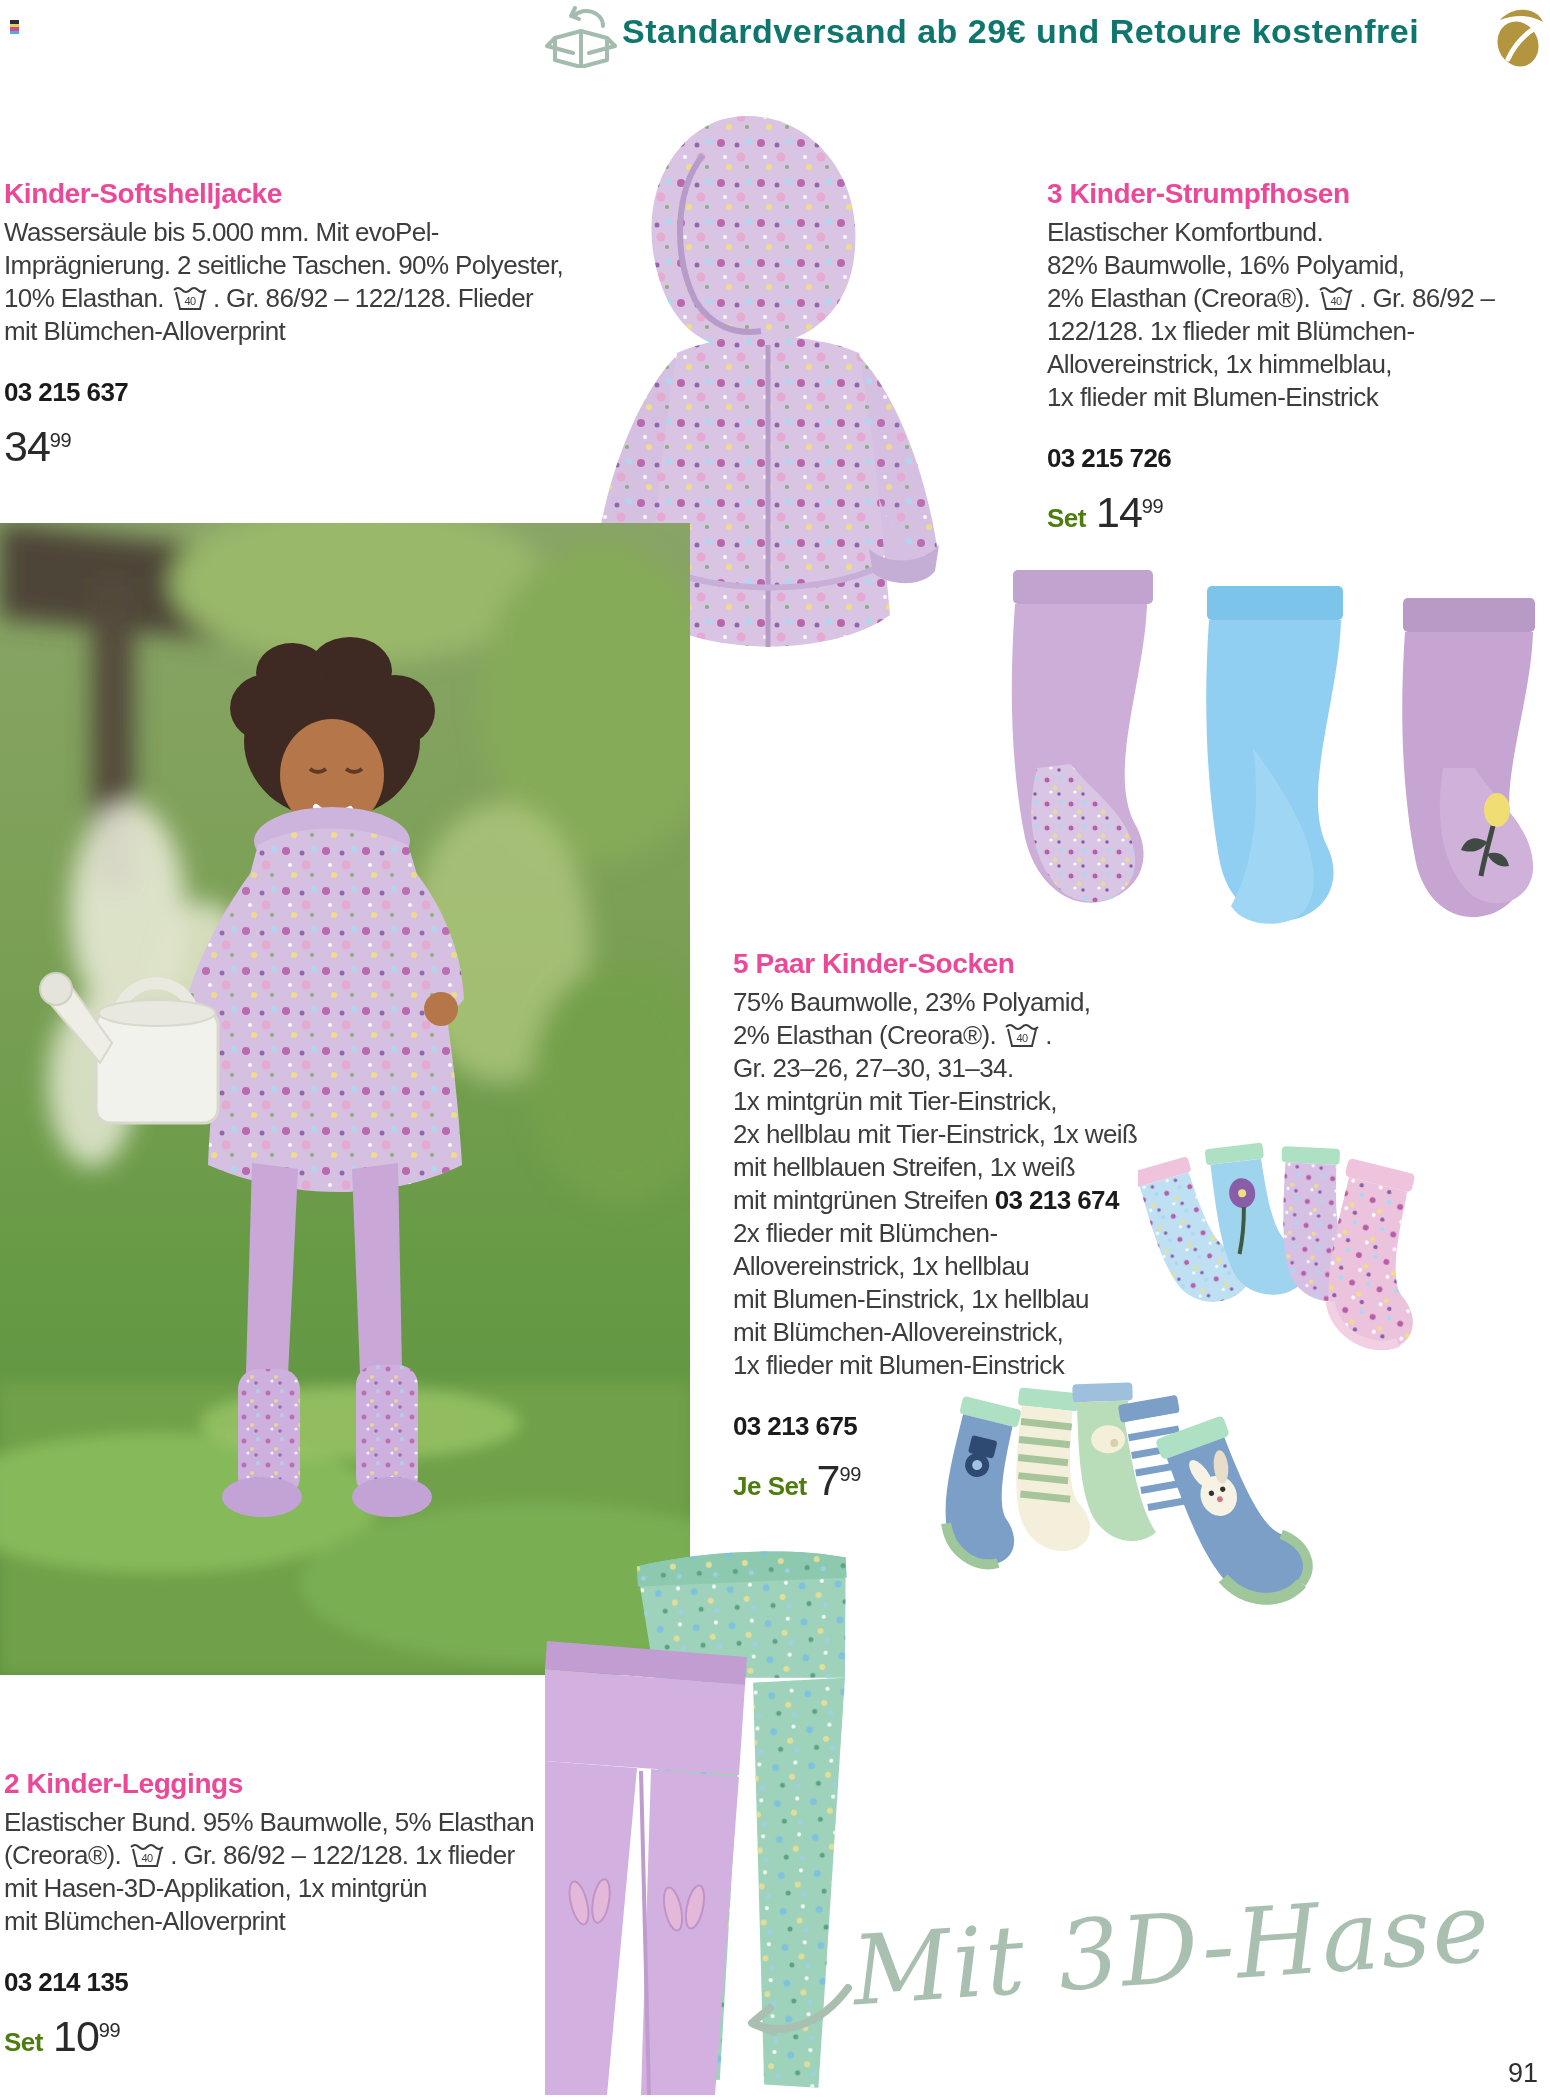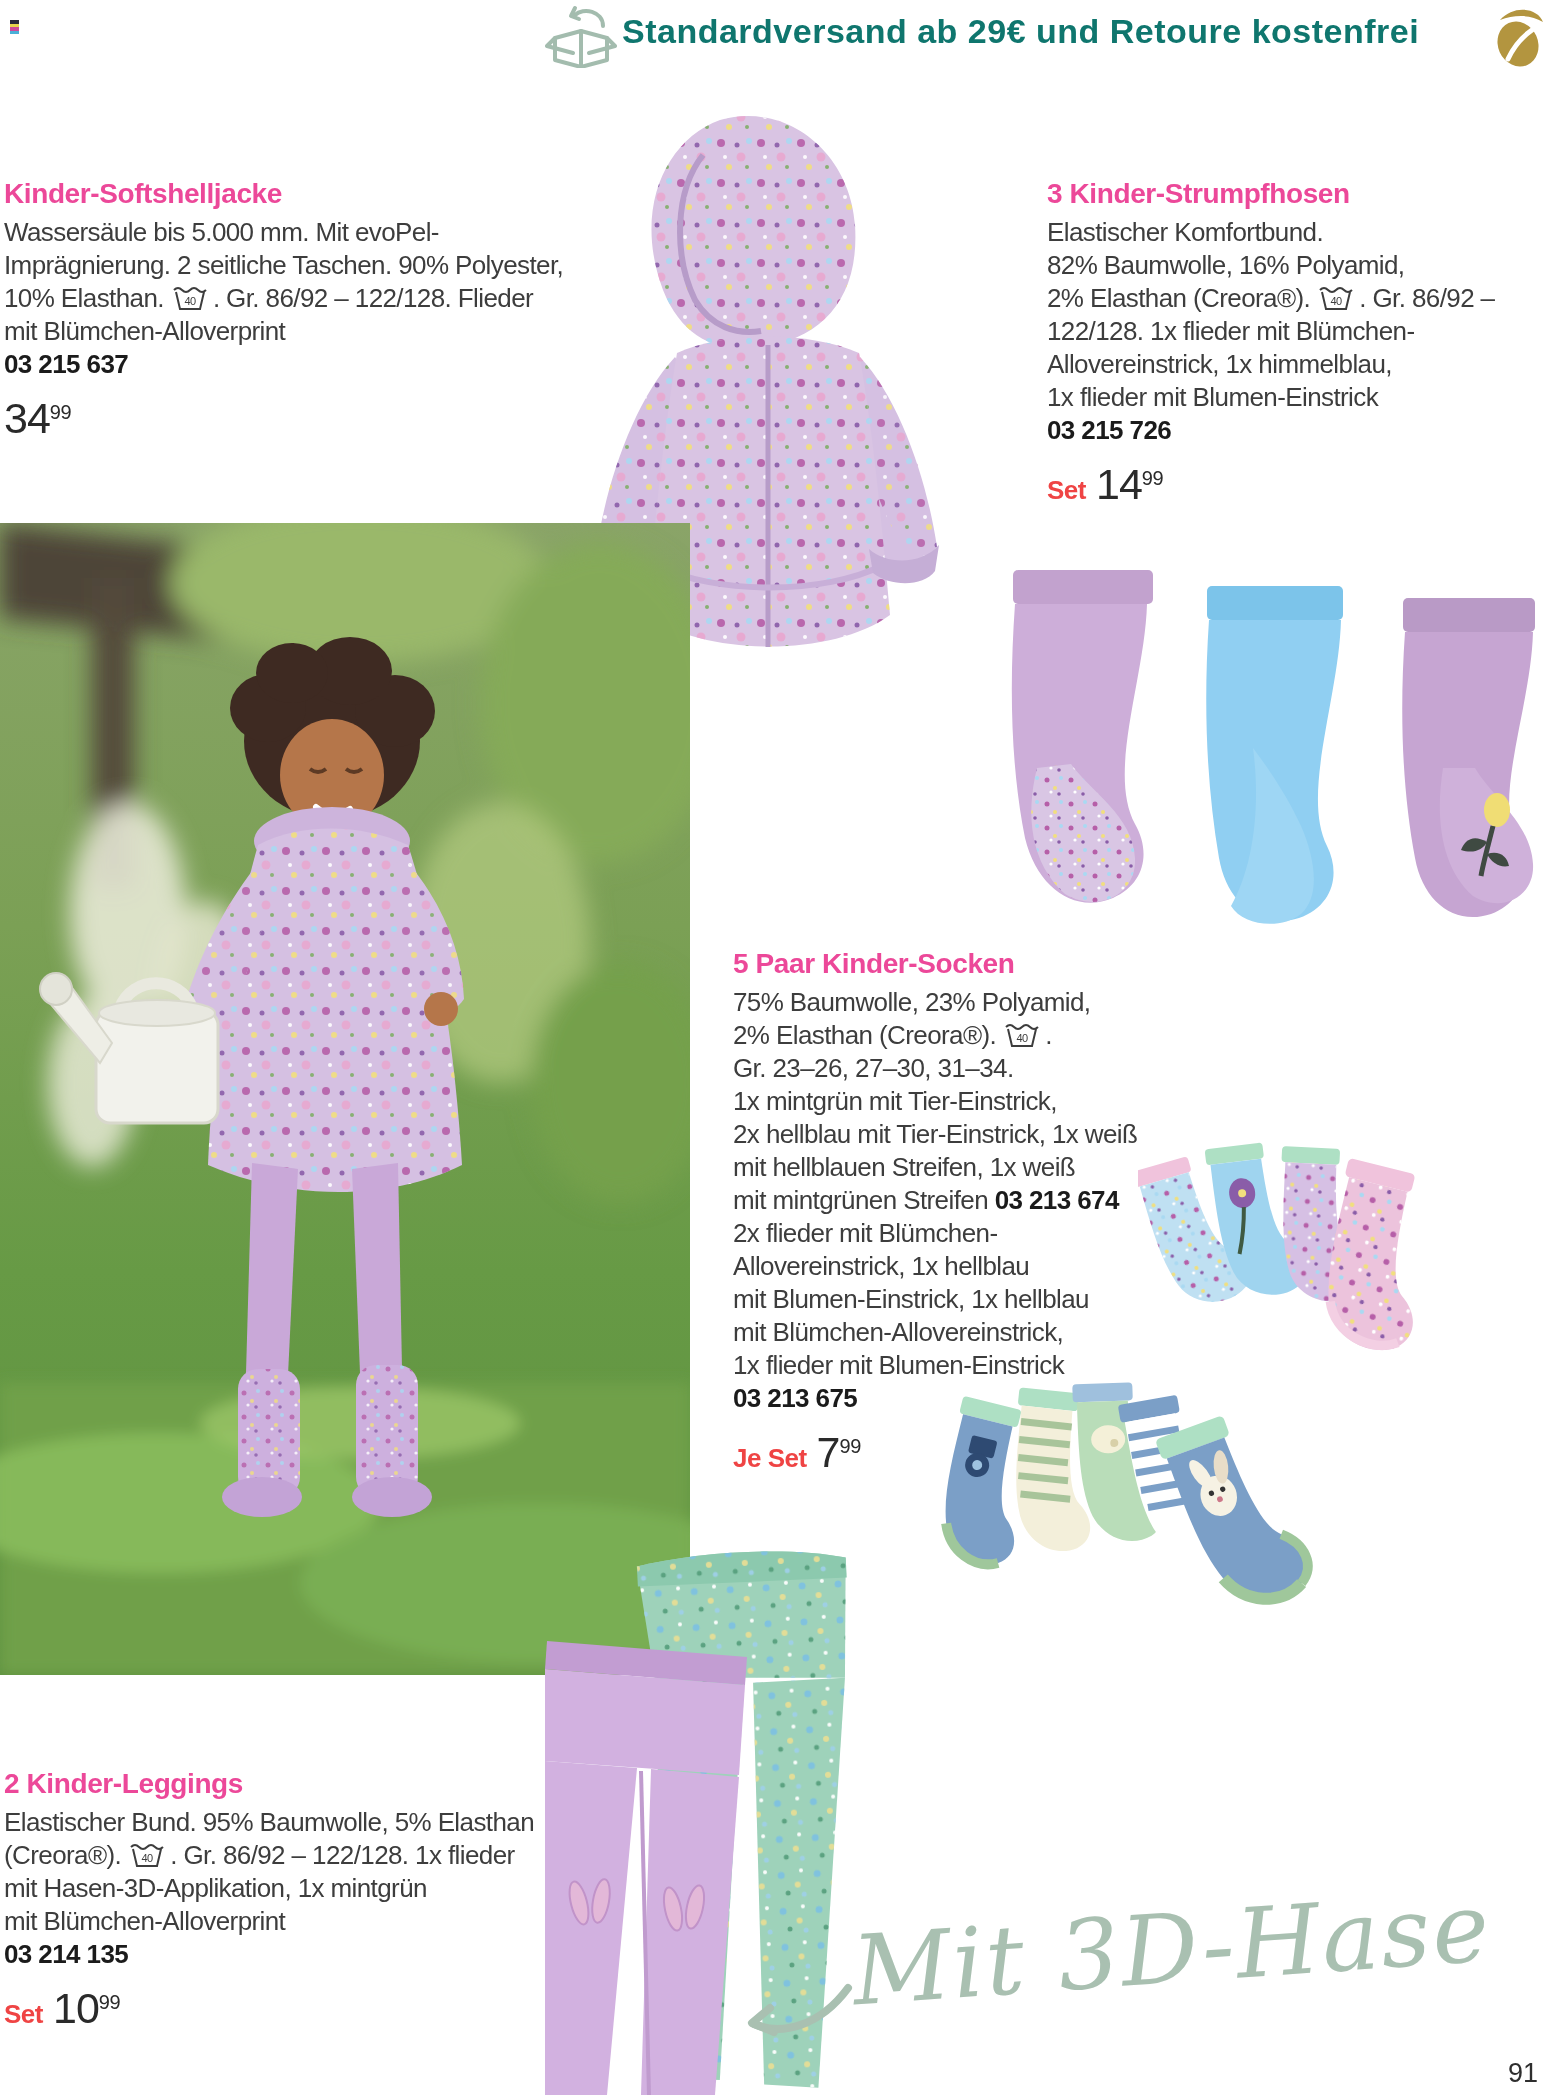--- a/index.html
+++ b/index.html
@@ -15,23 +15,23 @@
     left:622px;top:12px;font-size:34px;font-weight:bold;letter-spacing:.5px;
     color:#0f766e;white-space:nowrap;
   }
   .reg-mark{left:10px;top:20px;width:9px;height:14px;display:flex;flex-direction:column;}
   .reg-mark div{flex:1;}
   
   .pblock{color:#3d3d3d;}
   .ptitle{font-size:28px;font-weight:bold;color:#ec4899;letter-spacing:-.4px;
           line-height:32px;margin-bottom:6px;white-space:nowrap;}
   .line{font-size:26px;letter-spacing:-.6px;line-height:33px;white-space:nowrap;}
-  .artno{font-weight:bold;color:#1b1b1b;}
+  .artno{font-weight:bold;color:#1b1b1b;margin-top:28px;}
   .price-row{margin-top:13px;white-space:nowrap;color:#2a2a2a;}
-  .price-prefix{font-size:26px;font-weight:bold;letter-spacing:-.5px;margin-right:10px;color:#ef4444;}
+  .price-prefix{font-size:26px;font-weight:bold;letter-spacing:-.5px;margin-right:10px;color:#4d7c0f;}
   .price-num{font-size:43px;letter-spacing:-1px;margin-top:24px;}
   .price-sup{font-size:20px;position:relative;top:-14px;letter-spacing:-.5px;}
   .wash{display:inline-block;vertical-align:-4px;margin:0 5px 0 8px;}
   
   .script-note{
     left:852px;top:1896px;width:560px;
     font-family:"DejaVu Serif","Liberation Serif",serif;
     font-style:italic;font-size:96px;color:#a9c0b1;
     transform:rotate(-4deg);white-space:nowrap;letter-spacing:2px;
   }

